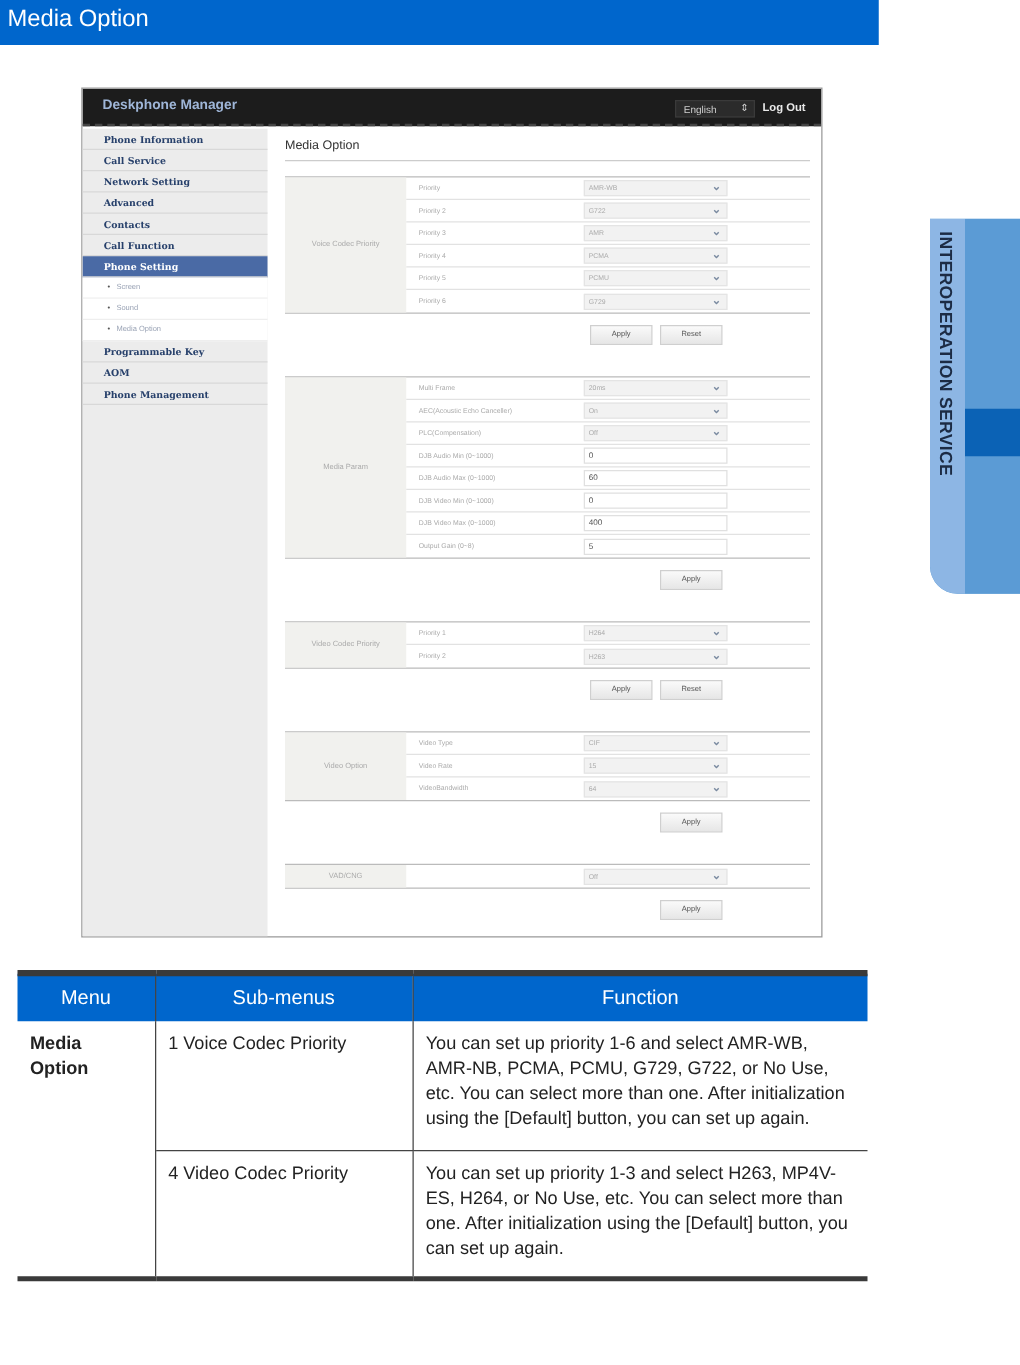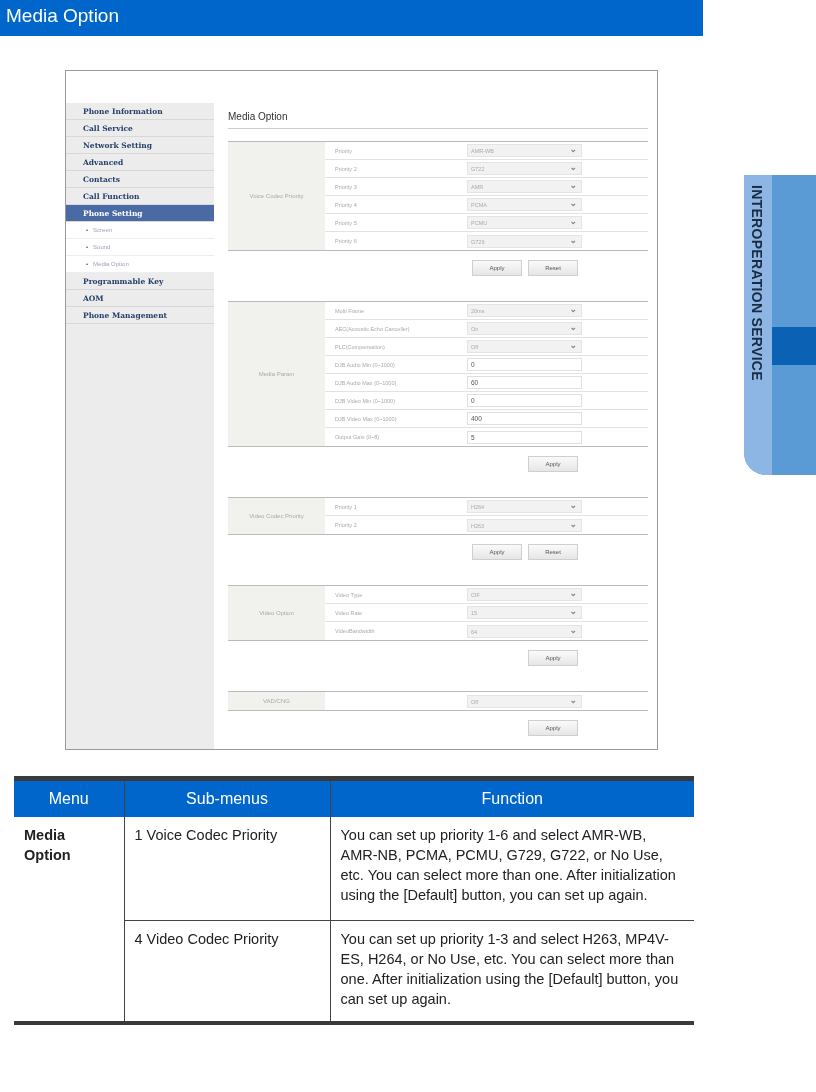--- a/index.html
+++ b/index.html
@@ -106,20 +106,28 @@
 <div class="page-header">Media Option</div>
 
 <div class="side-tab">
   <div class="mid"></div>
   <div class="light"></div>
   <div class="dark"></div>
   <div class="label">INTEROPERATION SERVICE</div>
 </div>
 
 <div class="shot">
+  <div class="app-bar">
+    <div class="app-title">Deskphone Manager</div>
+    <div class="lang-select">
+      <span>English</span>
+      <span class="arrow">⇕</span>
+    </div>
+    <div class="logout">Log Out</div>
+  </div>
 
   <div class="sidebar">
     <div class="nav-item">Phone Information</div>
     <div class="nav-item">Call Service</div>
     <div class="nav-item">Network Setting</div>
     <div class="nav-item">Advanced</div>
     <div class="nav-item">Contacts</div>
     <div class="nav-item">Call Function</div>
     <div class="nav-item active">Phone Setting</div>
     <div class="nav-sub"><span class="dot">•</span><span>Screen</span></div>

